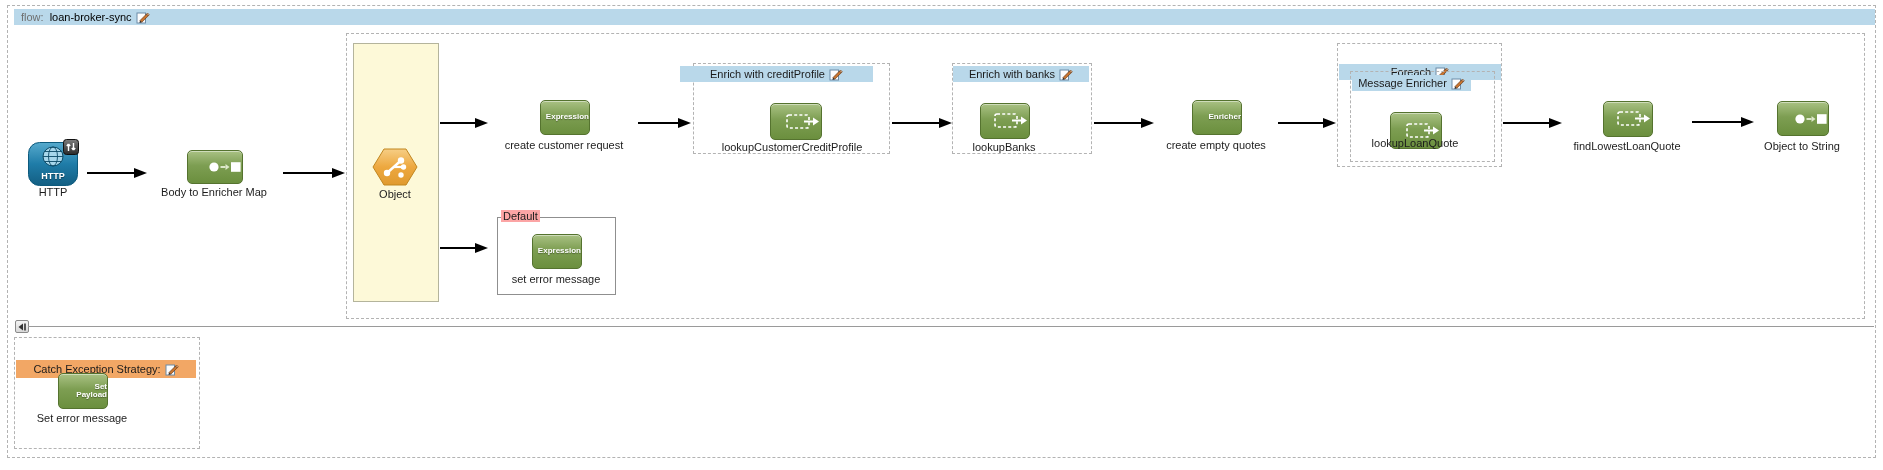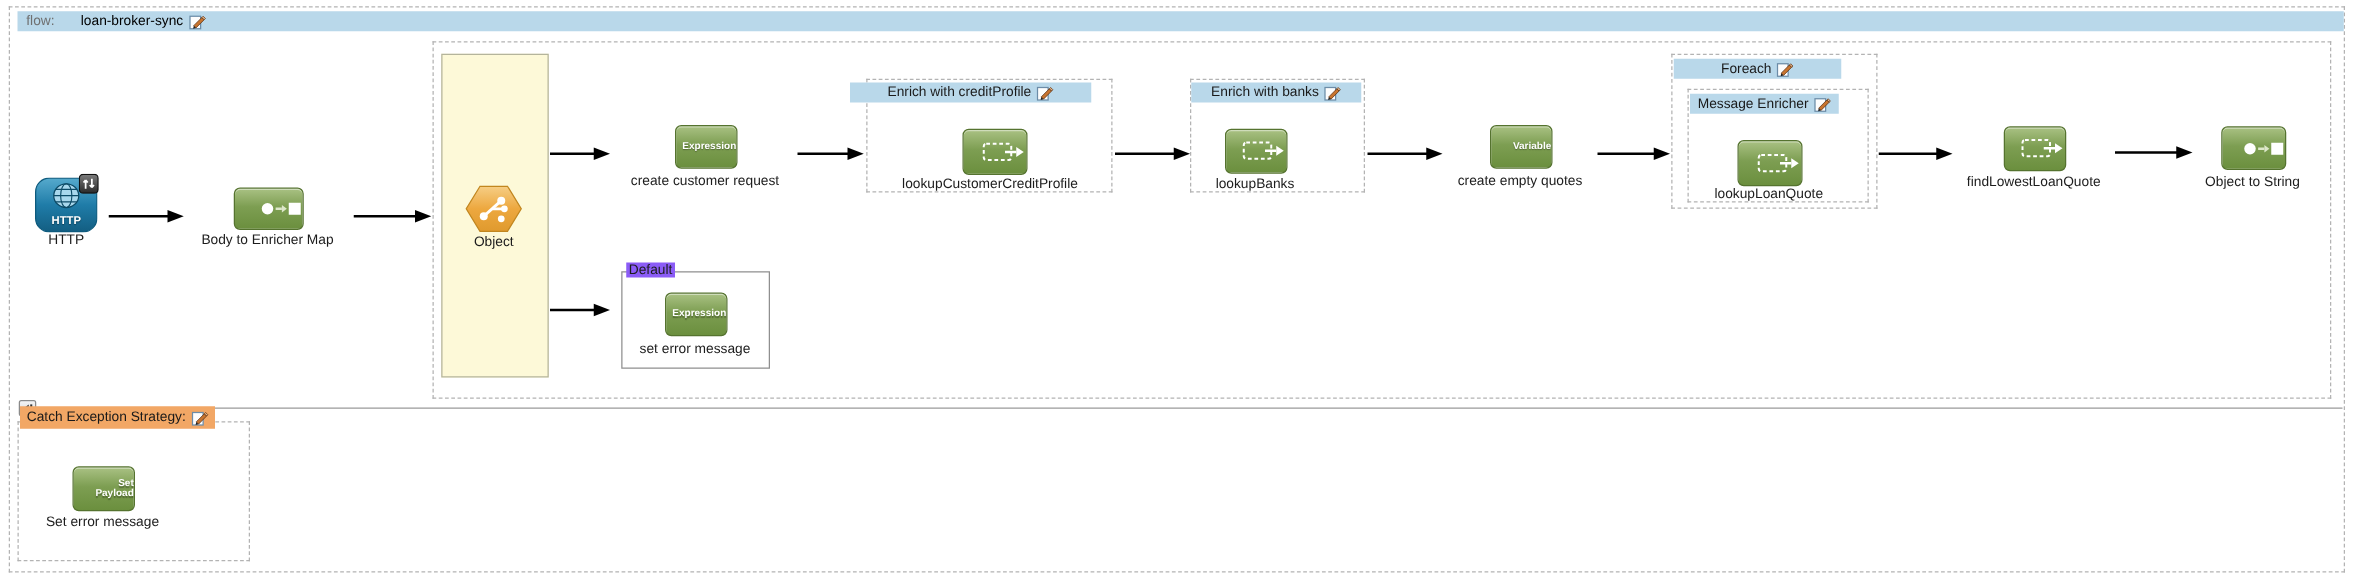--- a/index.html
+++ b/index.html
@@ -5,36 +5,36 @@
   html,body{margin:0;padding:0;background:#fff;}
   .canvas{position:relative;width:1883px;height:470px;background:#fff;overflow:hidden;
           font-family:"Liberation Sans",sans-serif;}
   .dashed{position:absolute;border:1px dashed #b3b3b3;background:transparent;}
   .hbar{position:absolute;height:16px;background:var(--scope-header-bg,#b9d8ea);
         display:flex;align-items:center;justify-content:center;gap:4px;
         font-size:11px;color:#1a1a1a;white-space:nowrap;}
   .hbar.leftalign{justify-content:flex-start;padding-left:7px;}
   .hbar.orange{background:var(--exception-header-bg,#f2a765);height:18px;}
   .flowname{color:#000;}
-  .prefix{color:#6f6f6f;margin-right:17px;text-align:right;}
+  .prefix{color:#6f6f6f;margin-right:2px;text-align:right;}
   .label{position:absolute;font-size:11px;color:#1c1c1c;white-space:nowrap;
          transform:translateX(-50%);text-align:center;}
   .gicon{position:absolute;border-radius:5px;border:1px solid #55732f;
          background:linear-gradient(180deg,#a9c183 0%,#7d9e52 45%,#6b8f3e 100%);
          box-shadow:inset 0 1px 0 rgba(255,255,255,.45);
          display:flex;flex-direction:column;align-items:flex-end;justify-content:center;}
   .gicon .t{font-size:8px;font-weight:bold;color:#fff;line-height:8.5px;
             text-shadow:0 1px 1px rgba(0,0,0,.35);}
   .arrow{position:absolute;height:10px;}
   .arrow .shaft{position:absolute;left:0;right:9px;top:4px;height:2px;background:#000;}
   .arrow .head{position:absolute;right:0;top:0;width:0;height:0;
                border-left:13px solid #000;border-top:5px solid transparent;border-bottom:5px solid transparent;}
   .choice-frame{position:absolute;background:var(--choice-bg,#fdf9d8);border:1px solid #b4b49c;}
   .groupbox{position:absolute;border:1px solid #8f8f8f;}
-  .groupbox .legend{position:absolute;top:-8px;left:3px;background:#8b5cf6;padding:0 2px;
+  .groupbox .legend{position:absolute;top:-8px;left:3px;background:#fca5a5;padding:0 2px;
                     font-size:11px;color:#1c1c1c;}
   .httpicon{position:absolute;}
   .http-text{position:absolute;left:0;right:0;bottom:5px;text-align:center;
              font-size:9px;font-weight:bold;color:#fff;text-shadow:0 1px 1px rgba(0,0,0,.4);}
   .badge{position:absolute;}
   .divline{position:absolute;height:1px;background:#9a9a9a;}
   .collapse-btn{position:absolute;width:12px;height:11px;background:linear-gradient(#f4f4f4,#d8d8d8);
                 border:1px solid #8a8a8a;border-radius:2px;display:flex;align-items:center;justify-content:center;}
 </style>
 </head>
@@ -187,31 +187,31 @@
     </svg>
   </div>
   <div class="label" style="left:1004px;top:141px">lookupBanks</div>
 
   <div class="arrow" style="left:1094px;top:118px;width:60px">
       <div class="shaft"></div>
       <div class="head"></div>
     </div>
 
   <div class="gicon" style="left:1192px;top:100px;width:48px;height:33px">
-    <span class="t">Variable</span>
+    <span class="t">Enricher</span>
   </div>
   <div class="label" style="left:1216px;top:139px">create empty quotes</div>
 
   <div class="arrow" style="left:1278px;top:118px;width:58px">
       <div class="shaft"></div>
       <div class="head"></div>
     </div>
 
   <div class="dashed" style="left:1337px;top:43px;width:163px;height:122px"></div>
-  <div class="hbar" style="left:1339px;top:47px;width:134px">
+  <div class="hbar" style="left:1339px;top:64px;width:162px">
     <span>Foreach</span>
     <svg width="14" height="13" viewBox="0 0 13 13">
         <rect x="0.5" y="2" width="8.5" height="10" fill="#fdfdfd" stroke="#6c8ca8"></rect>
         <path d="M3.5 9.5 L10 3 L11.8 4.8 L5.3 11.3 Z" fill="#c8742f" stroke="#5a2d0c" stroke-width="0.6"></path>
         <path d="M10 3 L11 2 L12.8 3.8 L11.8 4.8 Z" fill="#e8b68a" stroke="#5a2d0c" stroke-width="0.6"></path>
         <path d="M3.5 9.5 L5.3 11.3 L3 12 Z" fill="#222"></path>
       </svg>
   </div>
 
   <div class="dashed" style="left:1350px;top:71px;width:143px;height:89px"></div>
@@ -224,21 +224,21 @@
         <path d="M3.5 9.5 L5.3 11.3 L3 12 Z" fill="#222"></path>
       </svg>
   </div>
   <div class="gicon" style="left:1390px;top:112px;width:50px;height:35px">
     <svg width="36" height="22" viewBox="0 0 36 22">
       <rect x="2" y="4" width="22" height="13" rx="2" fill="none" stroke="#fff" stroke-width="1.6" stroke-dasharray="3 2.2"></rect>
       <path d="M19 10.5 h9" stroke="#fff" stroke-width="2"></path>
         <polygon points="28,6.5 34,10.5 28,14.5" fill="#fff"></polygon>
     </svg>
   </div>
-  <div class="label" style="left:1415px;top:149px">lookupLoanQuote</div>
+  <div class="label" style="left:1415px;top:137px">lookupLoanQuote</div>
 
   <div class="arrow" style="left:1503px;top:118px;width:59px">
       <div class="shaft"></div>
       <div class="head"></div>
     </div>
 
   <div class="gicon" style="left:1603px;top:101px;width:48px;height:34px">
     <svg width="36" height="22" viewBox="0 0 36 22">
       <rect x="2" y="4" width="22" height="13" rx="2" fill="none" stroke="#fff" stroke-width="1.6" stroke-dasharray="3 2.2"></rect>
       <path d="M19 10.5 h9" stroke="#fff" stroke-width="2"></path>
@@ -272,21 +272,21 @@
 
   <div class="collapse-btn" style="left:15px;top:320px">
     <svg width="9" height="8" viewBox="0 0 9 8">
       <polygon points="5,0.5 5,7.5 0.5,4" fill="#333"></polygon>
         <rect x="6.2" y="0.5" width="1.6" height="7" fill="#333"></rect>
     </svg>
   </div>
   <div class="divline" style="left:28px;top:326px;width:1846px"></div>
 
   <div class="dashed" style="left:14px;top:337px;width:184px;height:110px"></div>
-  <div class="hbar orange" style="left:16px;top:325px;width:156px">
+  <div class="hbar orange" style="left:16px;top:360px;width:180px">
     <span>Catch Exception Strategy:</span>
     <svg width="14" height="13" viewBox="0 0 13 13">
         <rect x="0.5" y="2" width="8.5" height="10" fill="#fdfdfd" stroke="#6c8ca8"></rect>
         <path d="M3.5 9.5 L10 3 L11.8 4.8 L5.3 11.3 Z" fill="#c8742f" stroke="#5a2d0c" stroke-width="0.6"></path>
         <path d="M10 3 L11 2 L12.8 3.8 L11.8 4.8 Z" fill="#e8b68a" stroke="#5a2d0c" stroke-width="0.6"></path>
         <path d="M3.5 9.5 L5.3 11.3 L3 12 Z" fill="#222"></path>
       </svg>
   </div>
   <div class="gicon" style="left:58px;top:373px;width:48px;height:34px">
     <span class="t">Set</span>

